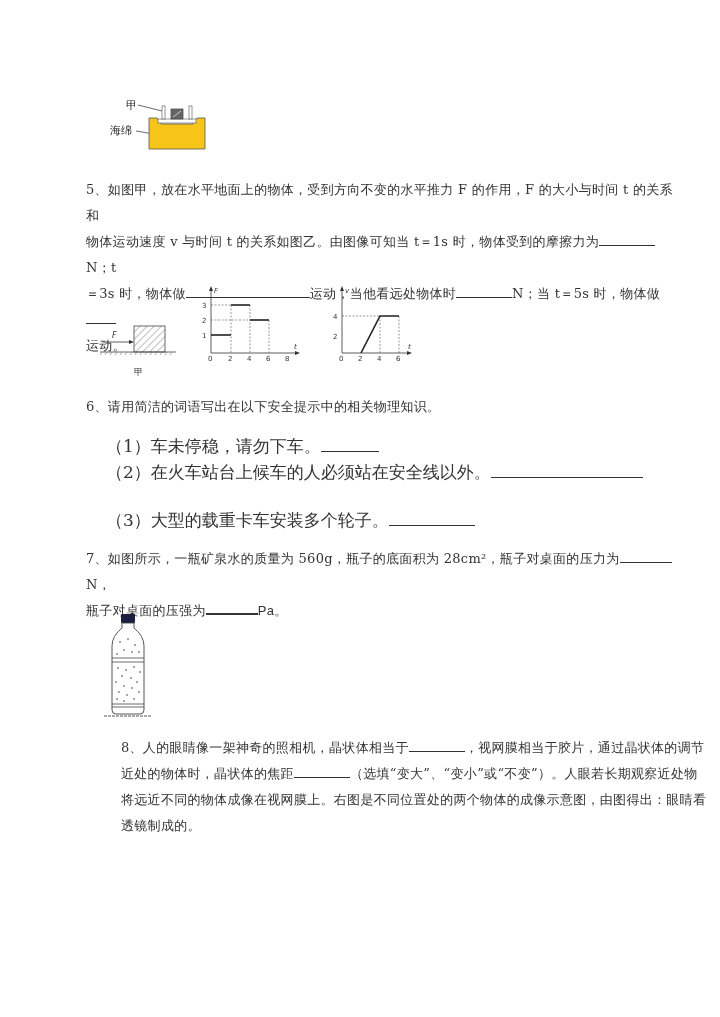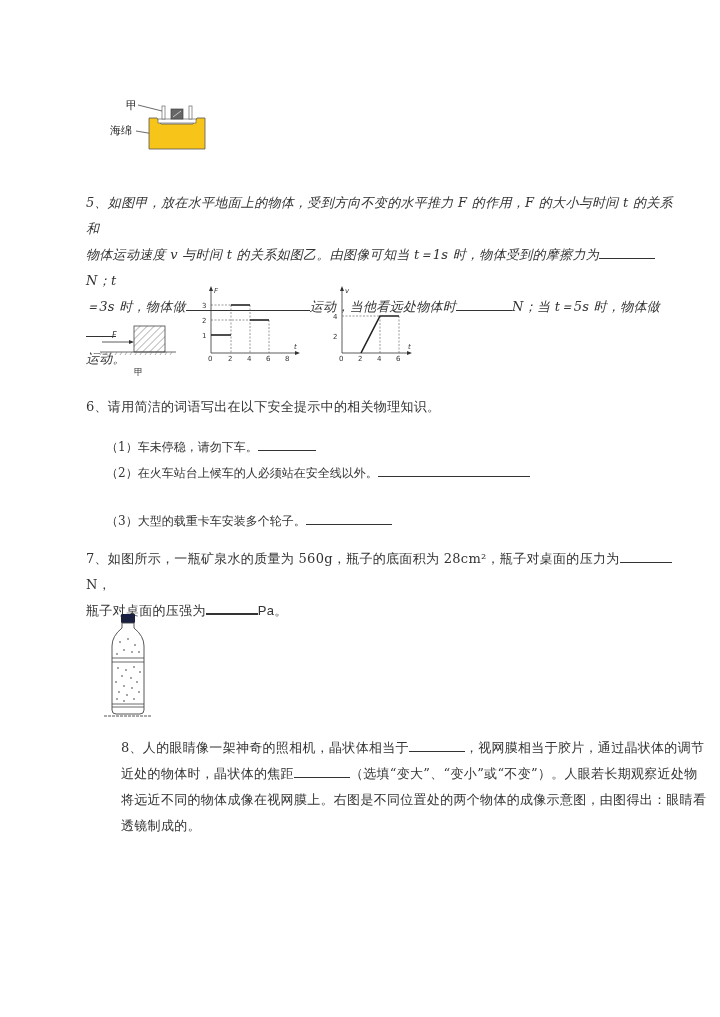--- a/index.html
+++ b/index.html
@@ -1,21 +1,21 @@
 <!DOCTYPE html>
 <html><head>
 <meta charset="utf-8">
 <style>
   html, body { margin: 0; padding: 0; background: #ffffff; }
   body { width: 720px; height: 1017px; position: relative; overflow: hidden;
          font-family: "DejaVu Serif", "Liberation Serif", serif; color: #333; }
   .page { position: absolute; left: 0; top: 0; width: 720px; height: 1017px; }
   .para { position: absolute; left: 86px; width: 592px; font-size: 13px; line-height: 26px; letter-spacing: 0.3px; }
   .blank { display: inline-block; border-bottom: 1px solid #333; height: 14px; vertical-align: baseline; }
-  .sub { position: absolute; left: 106px; font-size: 12px; line-height: 20px; }
+  .sub { position: absolute; left: 106px; font-size: 17px; line-height: 20px; }
   .fig { position: absolute; }
   svg text { font-family: "DejaVu Sans", "Liberation Sans", sans-serif; }
 </style>
 </head>
 <body>
 
 <div class="page">
 
   <div class="fig" style="left:104px; top:96px; width:110px; height:56px;">
     <svg width="110" height="56" viewBox="0 0 110 56">
@@ -25,21 +25,21 @@
       <line x1="32" y1="35" x2="50" y2="38" stroke="#444" stroke-width="0.8"></line>
       <path d="M45 22 L53 22 L57 28 L89 28 L93 22 L101 22 L101 53 L45 53 Z" fill="#F7C41A" stroke="#555" stroke-width="0.8"></path>
       <rect x="54" y="23" width="38" height="4" fill="#fff" stroke="#666" stroke-width="0.7"></rect>
       <rect x="58" y="10" width="3" height="13" fill="#fff" stroke="#666" stroke-width="0.7"></rect>
       <rect x="85" y="10" width="3" height="13" fill="#fff" stroke="#666" stroke-width="0.7"></rect>
       <rect x="67" y="13" width="12" height="10" fill="#666" stroke="#444" stroke-width="0.7"></rect>
       <line x1="69" y1="21" x2="77" y2="15" stroke="#ddd" stroke-width="0.8"></line>
     </svg>
   </div>
 
-  <div class="para" style="top:190px;font-style:italic;">
+  <div class="para" style="top:177px;">
     <div>5、如图甲，放在水平地面上的物体，受到方向不变的水平推力 F 的作用，F 的大小与时间 t 的关系和</div>
     <div>
       <span>物体运动速度 v 与时间 t 的关系如图乙。由图像可知当 t＝1s 时，物体受到的摩擦力为</span><span class="blank" style="width:56px;"></span><span>N；t</span>
     </div>
     <div>
       <span>＝3s 时，物体做</span><span class="blank" style="width:124px;"></span><span>运动，当他看远处物体时</span><span class="blank" style="width:56px;"></span><span>N；当 t＝5s 时，物体做</span><span class="blank" style="width:30px;"></span>
     </div>
     <div>运动。</div>
   </div>
 

